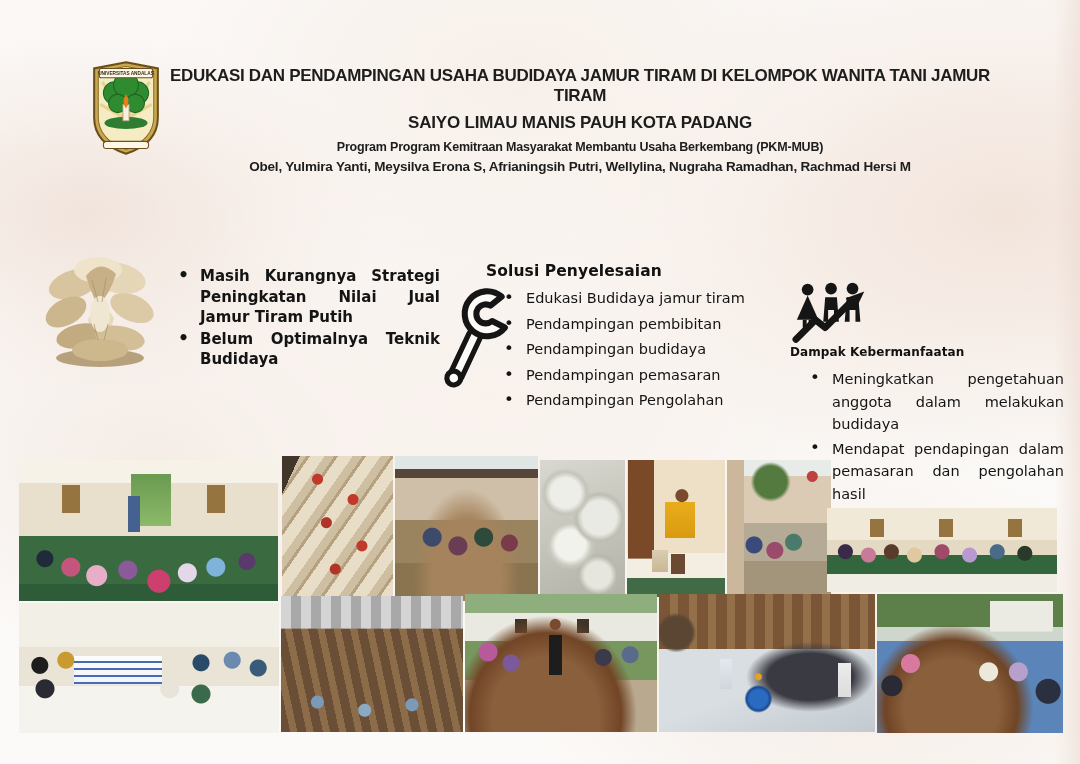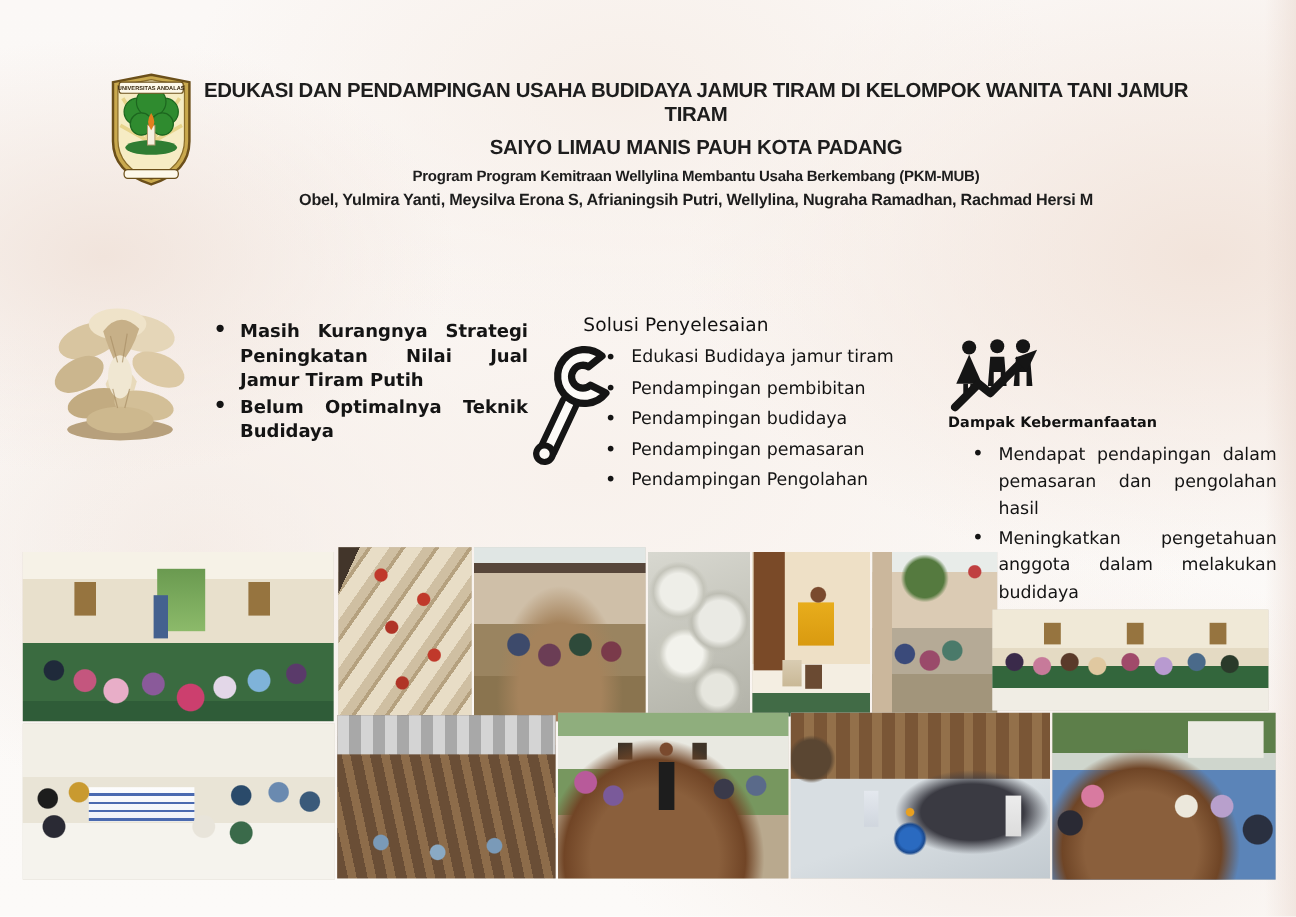--- a/index.html
+++ b/index.html
@@ -29,21 +29,21 @@
   
   .mushroom-img{position:absolute;left:40px;top:250px;width:120px;height:120px;}
   ul.blist{list-style:none;margin:0;padding:0;color:#141414;}
   ul.blist li{position:relative;padding-left:26px;}
   ul.blist li::before{content:"\2022";position:absolute;left:4px;top:-1px;font-size:1.15em;}
   .problems-list{position:absolute;left:174px;top:266px;width:266px;
     font-family:"DejaVu Sans",sans-serif;font-weight:bold;font-size:15px;line-height:20.5px;text-align:justify;}
   .problems-list li{margin-bottom:1px;}
 
   .sol-heading{position:absolute;left:486px;top:262px;margin:0;font-family:"DejaVu Sans",sans-serif;
-    font-size:15.5px;font-weight:normal;color:#111;letter-spacing:.1px;}
+    font-size:15.5px;font-weight:bold;color:#111;letter-spacing:.1px;}
   .wrench{position:absolute;left:434px;top:282px;width:88px;height:108px;transform:rotate(-6deg);}
   .solutions-list{position:absolute;left:500px;top:286px;width:262px;
     font-family:"DejaVu Sans",sans-serif;font-size:14.5px;line-height:25.5px;text-align:justify;color:#1a1a1a;}
   .solutions-list li::before{top:0;}
 
   .people-icon{position:absolute;left:792px;top:280px;width:82px;height:64px;}
   .impact-heading{position:absolute;left:790px;top:345px;margin:0;font-family:"DejaVu Sans",sans-serif;
     font-size:12px;font-weight:bold;color:#111;letter-spacing:.1px;}
   .impact-list{position:absolute;left:806px;top:368px;width:258px;
     font-family:"DejaVu Sans",sans-serif;font-size:14.5px;line-height:22.5px;text-align:justify;color:#1a1a1a;}
@@ -218,21 +218,21 @@
       <path d="M37,34 q5,7 0,14 q-5,-7 0,-14" fill="#e2801e"></path>
       <rect x="11" y="9" width="52" height="9" rx="2" fill="#fdf8ea" stroke="#6b4f1a" stroke-width="1"></rect>
       <text x="37" y="15.5" font-size="4.6" font-weight="bold" text-anchor="middle" fill="#3a2a10" font-family="Liberation Sans, sans-serif">UNIVERSITAS ANDALAS</text>
       <rect x="15" y="80" width="44" height="7" rx="3" fill="#fdf8ea" stroke="#6b4f1a" stroke-width="1"></rect>
     </svg>
   </div>
 
   <div class="header-text">
     <p class="title1">EDUKASI DAN PENDAMPINGAN USAHA BUDIDAYA JAMUR TIRAM DI KELOMPOK WANITA TANI JAMUR TIRAM</p>
     <p class="title2">SAIYO LIMAU MANIS PAUH KOTA PADANG</p>
-    <p class="program">Program Program Kemitraan Wellylina Membantu Usaha Berkembang (PKM-MUB)</p>
+    <p class="program">Program Program Kemitraan Masyarakat Membantu Usaha Berkembang (PKM-MUB)</p>
     <p class="authors">Obel, Yulmira Yanti, Meysilva Erona S, Afrianingsih Putri, Wellylina, Nugraha Ramadhan, Rachmad Hersi M</p>
   </div>
 
   <div class="mushroom-img">
     <svg viewBox="0 0 120 120" width="120" height="120">
       <ellipse cx="60" cy="108" rx="44" ry="9" fill="#b7a07c"></ellipse>
       <g>
         <ellipse cx="34" cy="34" rx="26" ry="14" fill="#d8c5a0" transform="rotate(-18 34 34)"></ellipse>
         <ellipse cx="78" cy="28" rx="28" ry="15" fill="#e5d6b8" transform="rotate(12 78 28)"></ellipse>
         <ellipse cx="58" cy="20" rx="24" ry="13" fill="#efe3c9"></ellipse>
@@ -286,22 +286,22 @@
         <path d="M32,42 L34,17 L46,17 L48,42 L43,42 L43,30 L37,30 L37,42 Z"></path>
         <circle cx="62" cy="8" r="6"></circle>
         <path d="M54,42 L56,17 L68,17 L70,42 L65,42 L65,30 L59,30 L59,42 Z"></path>
       </g>
       <path d="M4,60 L24,40 L34,48 L58,24" fill="none" stroke="#151515" stroke-width="7" stroke-linejoin="round" stroke-linecap="round"></path>
       <polygon points="74,11 65,30 55,18" fill="#151515"></polygon>
     </svg>
   </div>
   <h3 class="impact-heading">Dampak Kebermanfaatan</h3>
   <ul class="blist impact-list">
+    <li>Meningkatkan pengetahuan anggota dalam melakukan budidaya</li>
     <li>Mendapat pendapingan dalam pemasaran dan pengolahan hasil</li>
-    <li>Meningkatkan pengetahuan anggota dalam melakukan budidaya</li>
   </ul>
 
   <div class="photo p1"></div>
   <div class="photo p2"></div>
   <div class="photo p3"></div>
   <div class="photo p4"></div>
   <div class="photo p5"></div>
   <div class="photo p6"></div>
   <div class="photo p7"></div>
   <div class="photo p8"></div>

